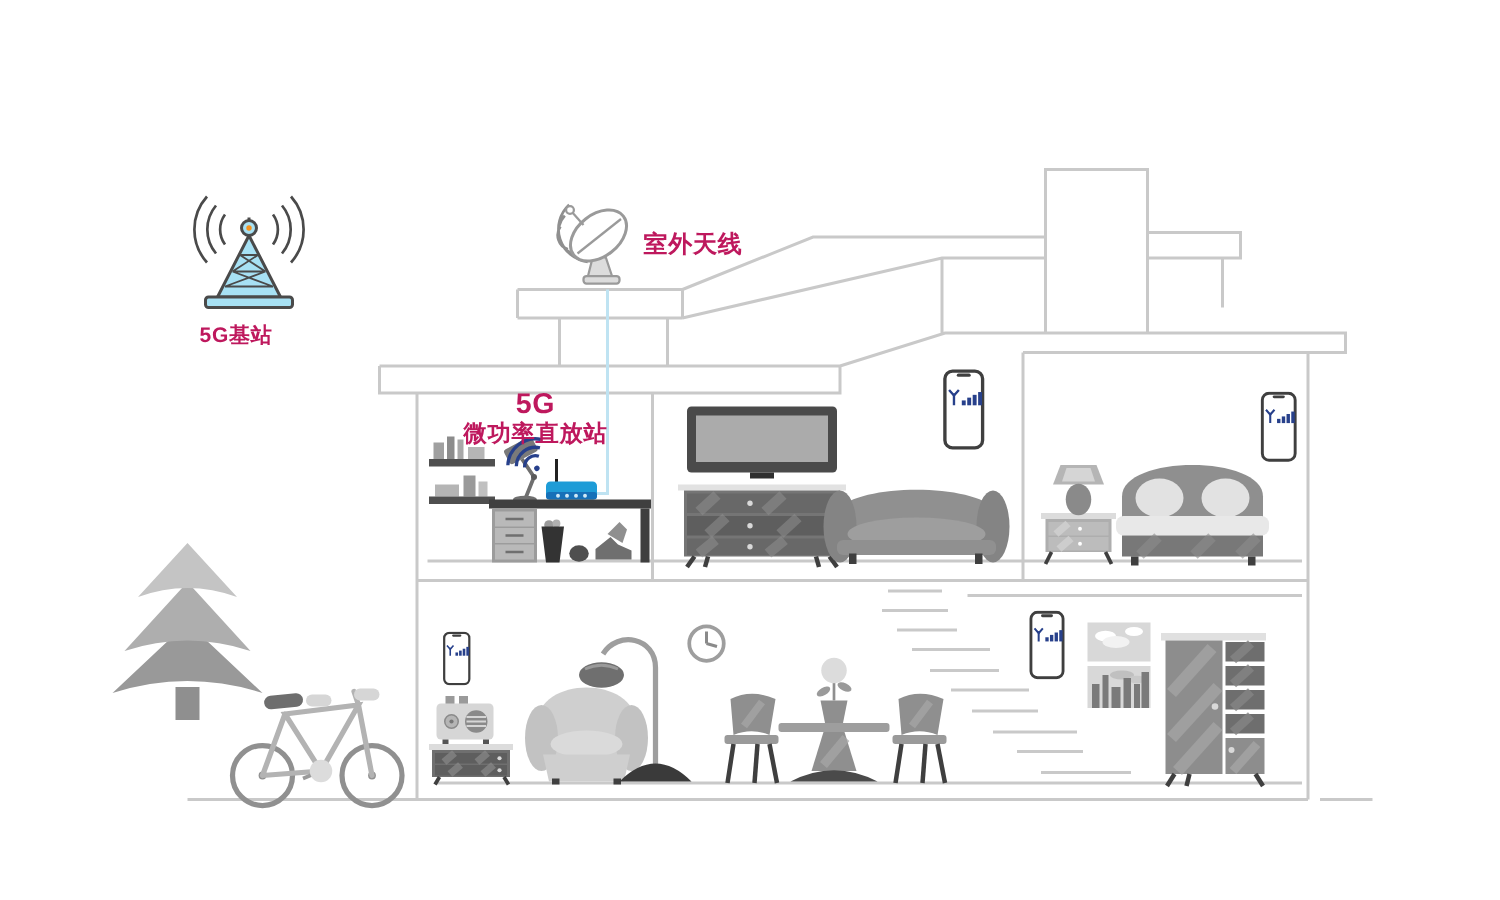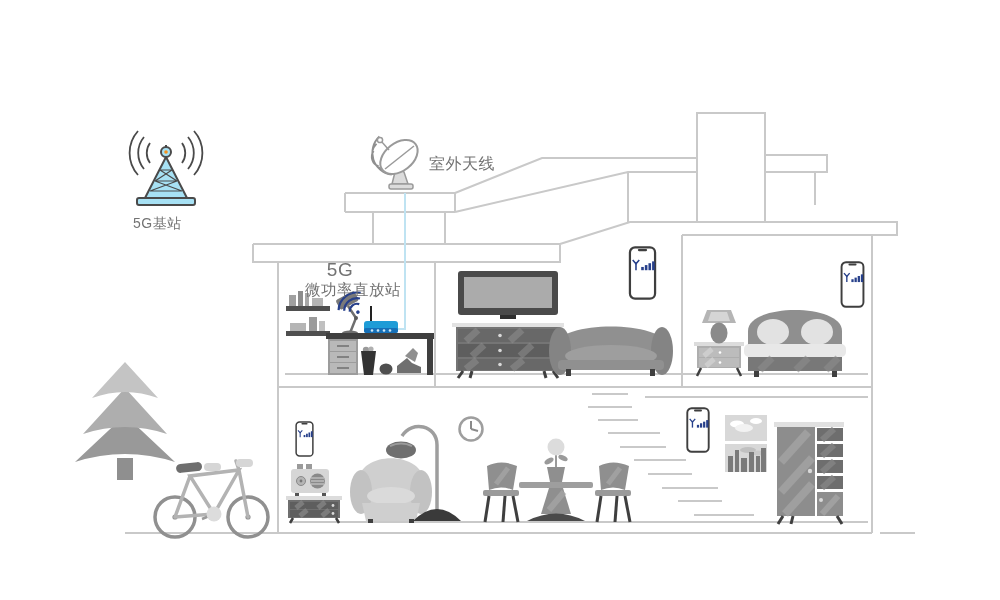--- a/index.html
+++ b/index.html
@@ -1,19 +1,19 @@
 <!DOCTYPE html>
 <html><head>
 <meta charset="utf-8">
 <style>
   html,body{margin:0;padding:0;background:#fff;}
   .canvas{position:relative;width:1000px;height:600px;background:#fff;overflow:hidden;
           font-family:"Liberation Sans",sans-serif;}
   .canvas svg{position:absolute;left:0;top:0;}
-  .label{position:absolute;color:#737373;font-weight:normal;letter-spacing:.5px;line-height:1.15;
+  .label{position:absolute;color:#be185d;font-weight:bold;letter-spacing:.5px;line-height:1.15;
          font-family:"Liberation Sans",sans-serif;white-space:nowrap;}
   .repeater{text-align:center;white-space:normal;}
 </style>
 </head>
 <body>
 
 <div class="canvas">
 
 <svg width="1000" height="600" viewBox="0 0 1000 600">
   <defs>
@@ -364,18 +364,18 @@
     <rect x="236" y="459" width="17" height="8" rx="4" fill="#d6d6d6"></rect>
     <line x1="214" y1="514" x2="202" y2="519" stroke="#9a9a9a" stroke-width="2.5"></line>
     <circle cx="214" cy="514" r="7.5" fill="#dcdcdc"></circle>
   </g>
 </svg>
 
 <div class="label" style="left:133px;top:215px;font-size:14px;">5G基站</div>
 
 <div class="label" style="left:429px;top:155px;font-size:16px;">室外天线</div>
 
-<div class="label repeater" style="left:279px;top:259px;width:122px;">
+<div class="label repeater" style="left:296px;top:259px;width:122px;">
   <div style="font-size:19px;">5G</div>
-  <div style="font-size:15.5px;text-align:right;">微功率直放站</div>
+  <div style="font-size:15.5px;">微功率直放站</div>
 </div>
 
 </div>
 
 </body></html>

